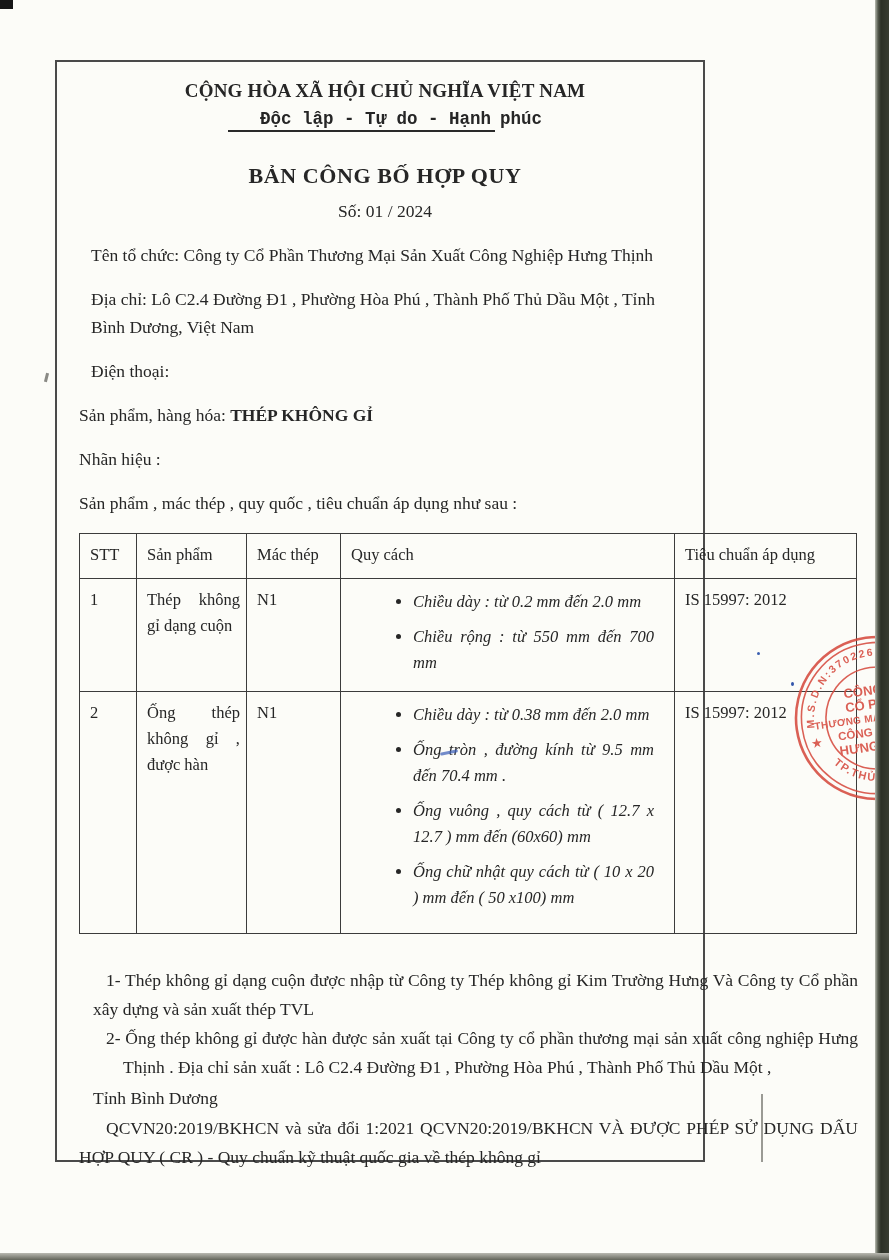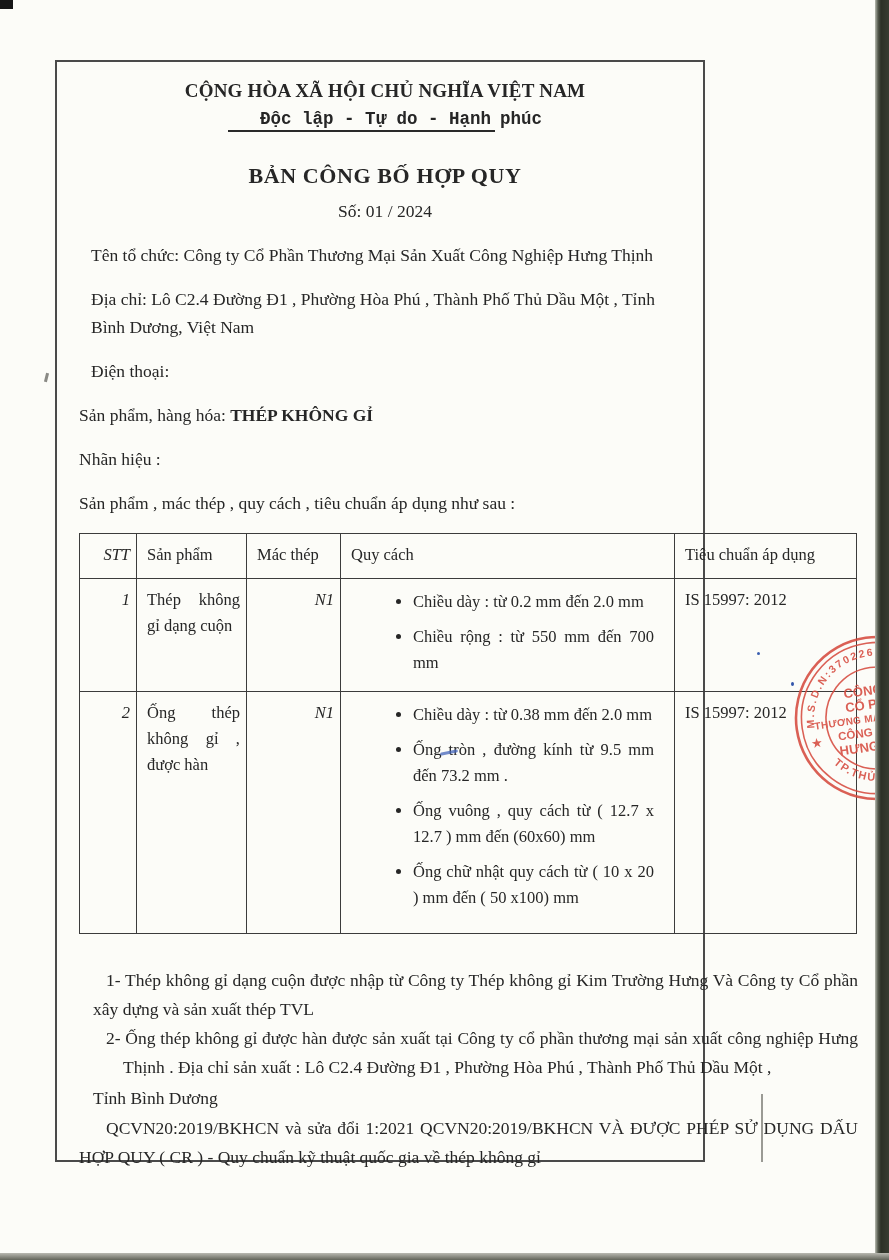--- a/index.html
+++ b/index.html
@@ -46,26 +46,26 @@
     border-collapse:collapse;margin:14px 0 0 4px;width:777px;
     font-size:16.5px;table-layout:fixed;
   }
   table.spec th,table.spec td{
     border:1.8px solid #3c3c3c;vertical-align:top;font-weight:normal;
     padding:8px 6px 6px 10px;box-sizing:border-box;line-height:26px;
   }
   col.c-stt{width:57px;}col.c-sp{width:110px;}col.c-mt{width:94px;}
   col.c-qc{width:334px;}col.c-tc{width:182px;}
   th{height:45px;text-align:left;}
-  th.ctr,td.ctr{text-align:right;padding-left:4px;padding-right:4px;font-style:italic;}
+  th.ctr,td.ctr{text-align:left;padding-left:4px;padding-right:4px;}
   td.just{text-align:justify;padding-right:9px;}
   tr.r1 td{height:90px;}
   tr.r2 td{height:242px;}
   td.qc{padding-left:0;padding-right:0;}
-  td.qc ul{margin:2px 0 0 0;padding:0 14px 0 62px;}
+  td.qc ul{margin:2px 0 0 0;padding:0 14px 0 62px;font-style:italic;}
   td.qc li{margin-bottom:9px;text-align:justify;line-height:26px;}
 
   .notes{margin:32px 0 0 18px;font-size:17.5px;line-height:29px;}
   .notes p{margin:0;width:765px;box-sizing:border-box;}
   .note1{text-align:justify;text-indent:13px;margin-bottom:7px;}
   .note2{text-align:justify;margin-left:13px !important;width:752px !important;
     padding-left:17px;text-indent:-17px;}
   .province{margin-top:2px !important;}
   .conf-intro{margin-left:3px !important;}
   .conf-detail{text-align:justify;margin-left:-14px !important;width:779px !important;text-indent:27px;margin-top:1px !important;}
@@ -93,21 +93,21 @@
 
     <p class="doc-title center">BẢN CÔNG BỐ HỢP QUY</p>
     <p class="doc-number center">Số: 01 / 2024</p>
 
     <div class="info">
       <p>Tên tổ chức: Công ty Cổ Phần Thương Mại Sản Xuất Công Nghiệp Hưng Thịnh</p>
       <p>Địa chỉ: Lô C2.4 Đường Đ1 , Phường Hòa Phú , Thành Phố Thủ Dầu Một , Tỉnh Bình Dương, Việt Nam</p>
       <p>Điện thoại:</p>
       <p class="indent gap"><span>Sản phẩm, hàng hóa:</span> <span class="b">THÉP KHÔNG GỈ</span></p>
       <p class="indent">Nhãn hiệu :</p>
-      <p class="indent">Sản phẩm , mác thép , quy cách , tiêu chuẩn áp dụng như sau :</p>
+      <p class="indent">Sản phẩm , mác thép , quy quốc , tiêu chuẩn áp dụng như sau :</p>
     </div>
 
     <table class="spec">
       <colgroup>
         <col class="c-stt">
           <col class="c-sp">
           <col class="c-mt">
           <col class="c-qc">
           <col class="c-tc">
       </colgroup>
@@ -133,21 +133,21 @@
           </td>
           <td>IS 15997: 2012</td>
         </tr>
         <tr class="r2">
           <td class="ctr">2</td>
           <td class="just">Ống thép không gỉ , được hàn</td>
           <td class="ctr">N1</td>
           <td class="qc">
             <ul>
               <li>Chiều dày : từ 0.38 mm đến 2.0 mm</li>
-              <li>Ống tròn , đường kính từ 9.5 mm đến 73.2 mm .</li>
+              <li>Ống tròn , đường kính từ 9.5 mm đến 70.4 mm .</li>
               <li>Ống vuông , quy cách từ ( 12.7 x 12.7 ) mm đến (60x60) mm</li>
               <li>Ống chữ nhật quy cách từ ( 10 x 20 ) mm đến ( 50 x100) mm</li>
             </ul>
           </td>
           <td>IS 15997: 2012</td>
         </tr>
       </tbody>
     </table>
 
     <div class="notes">

